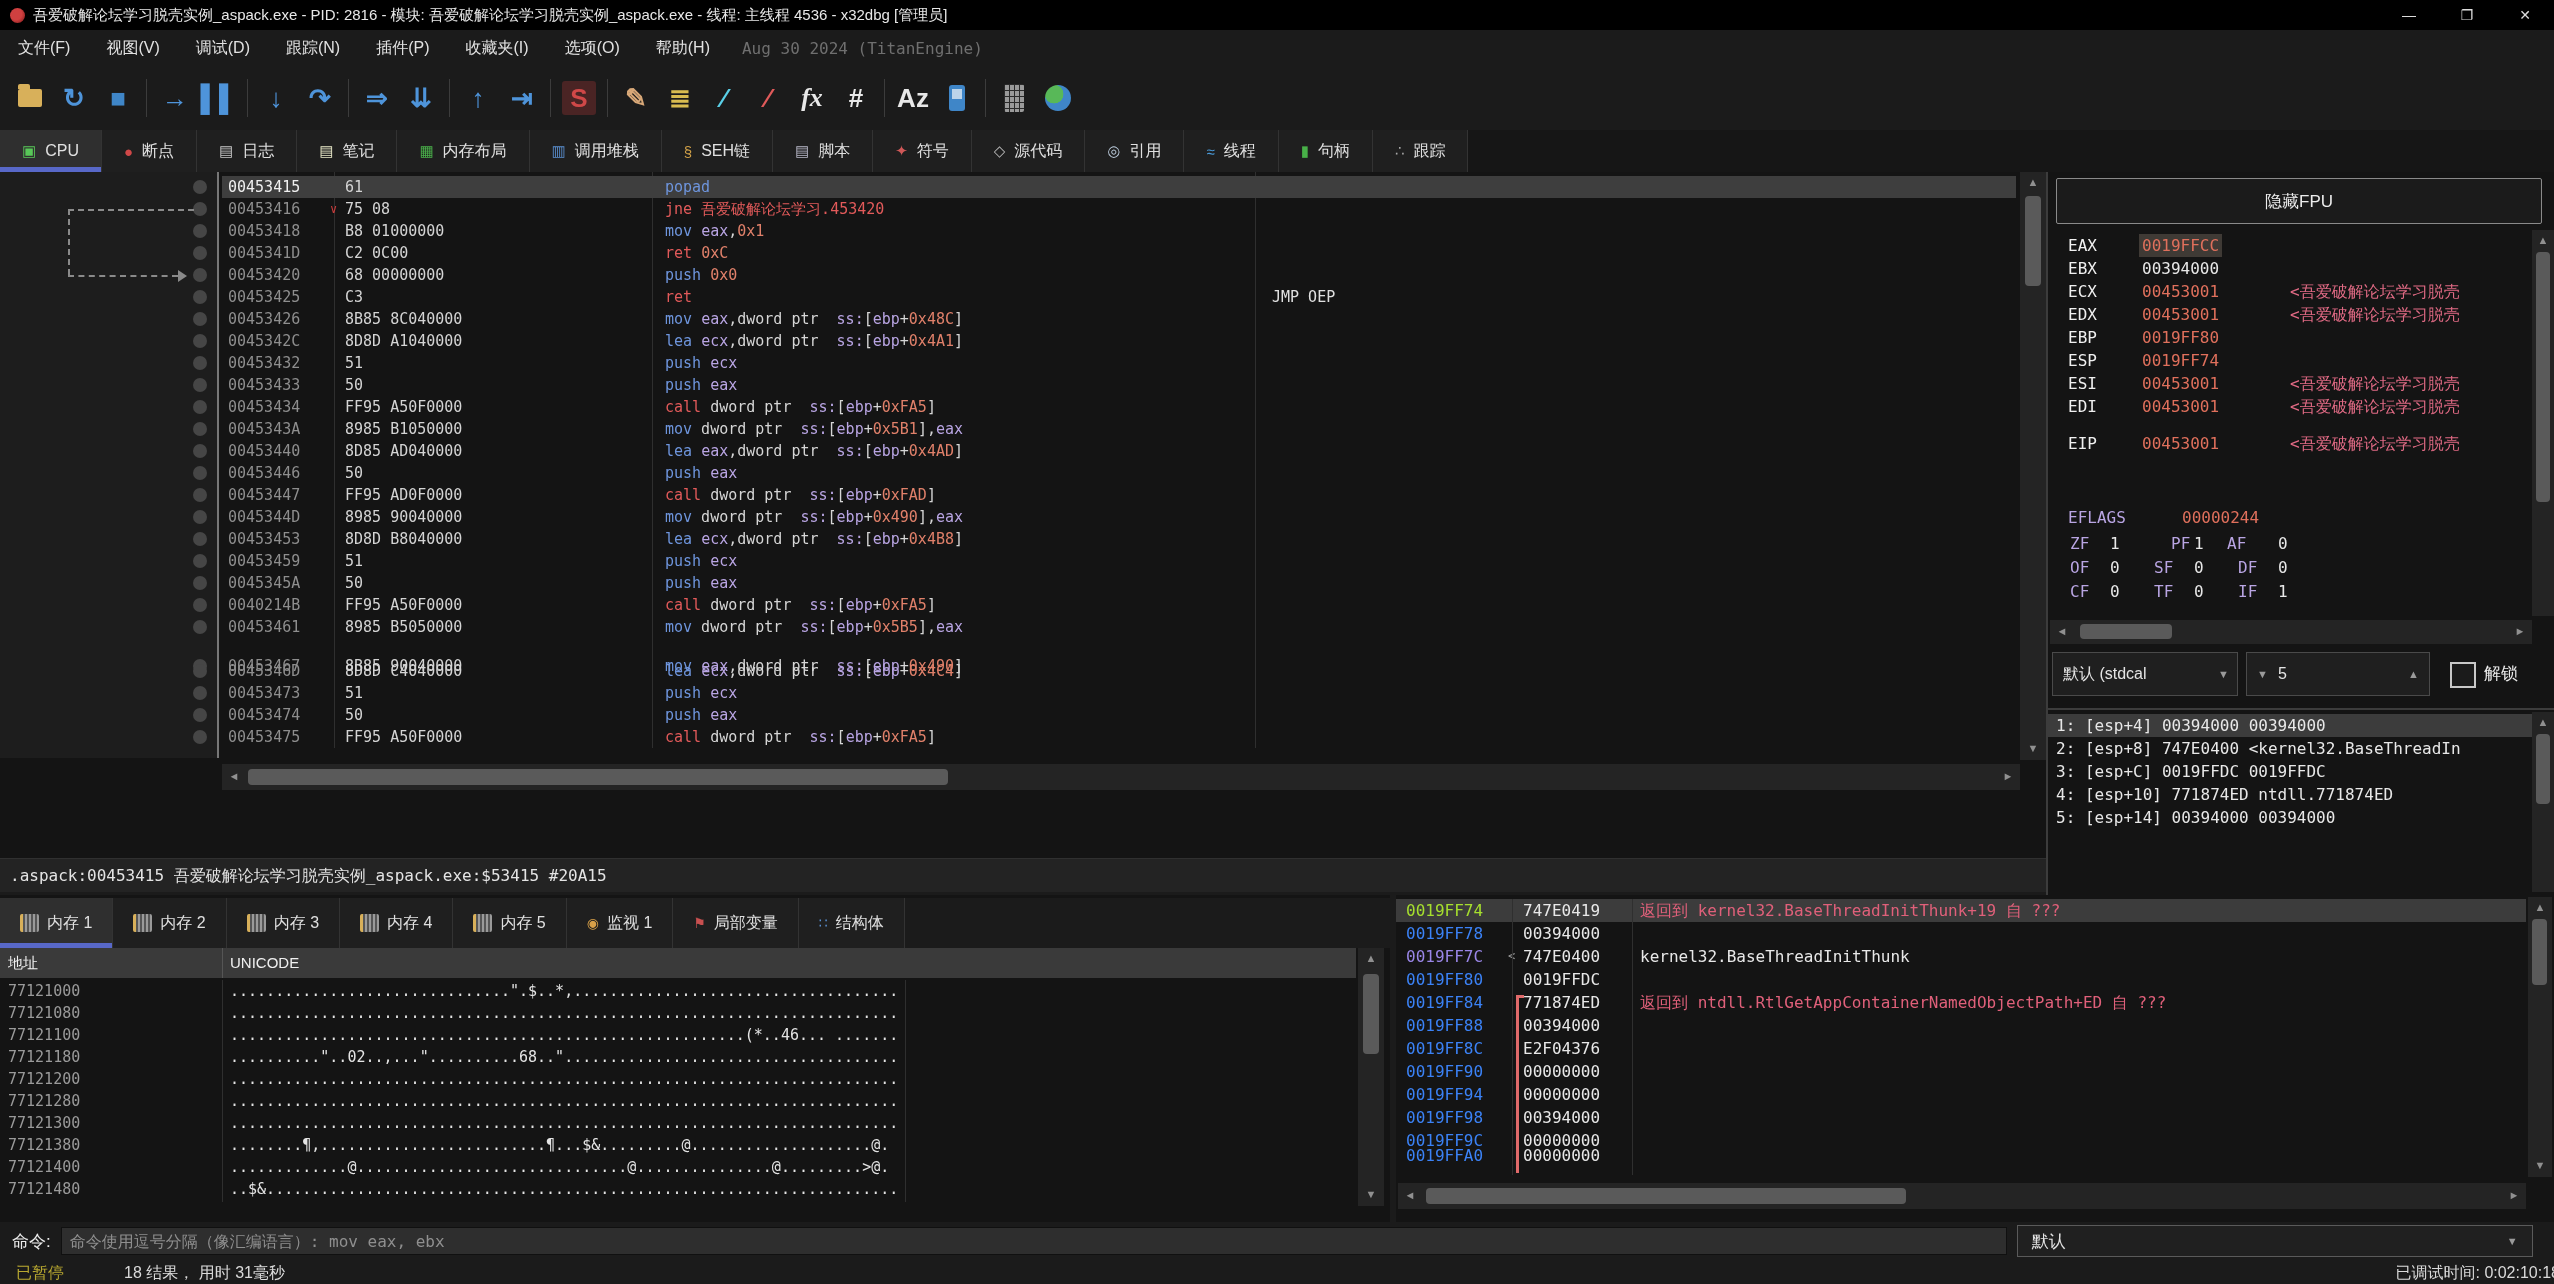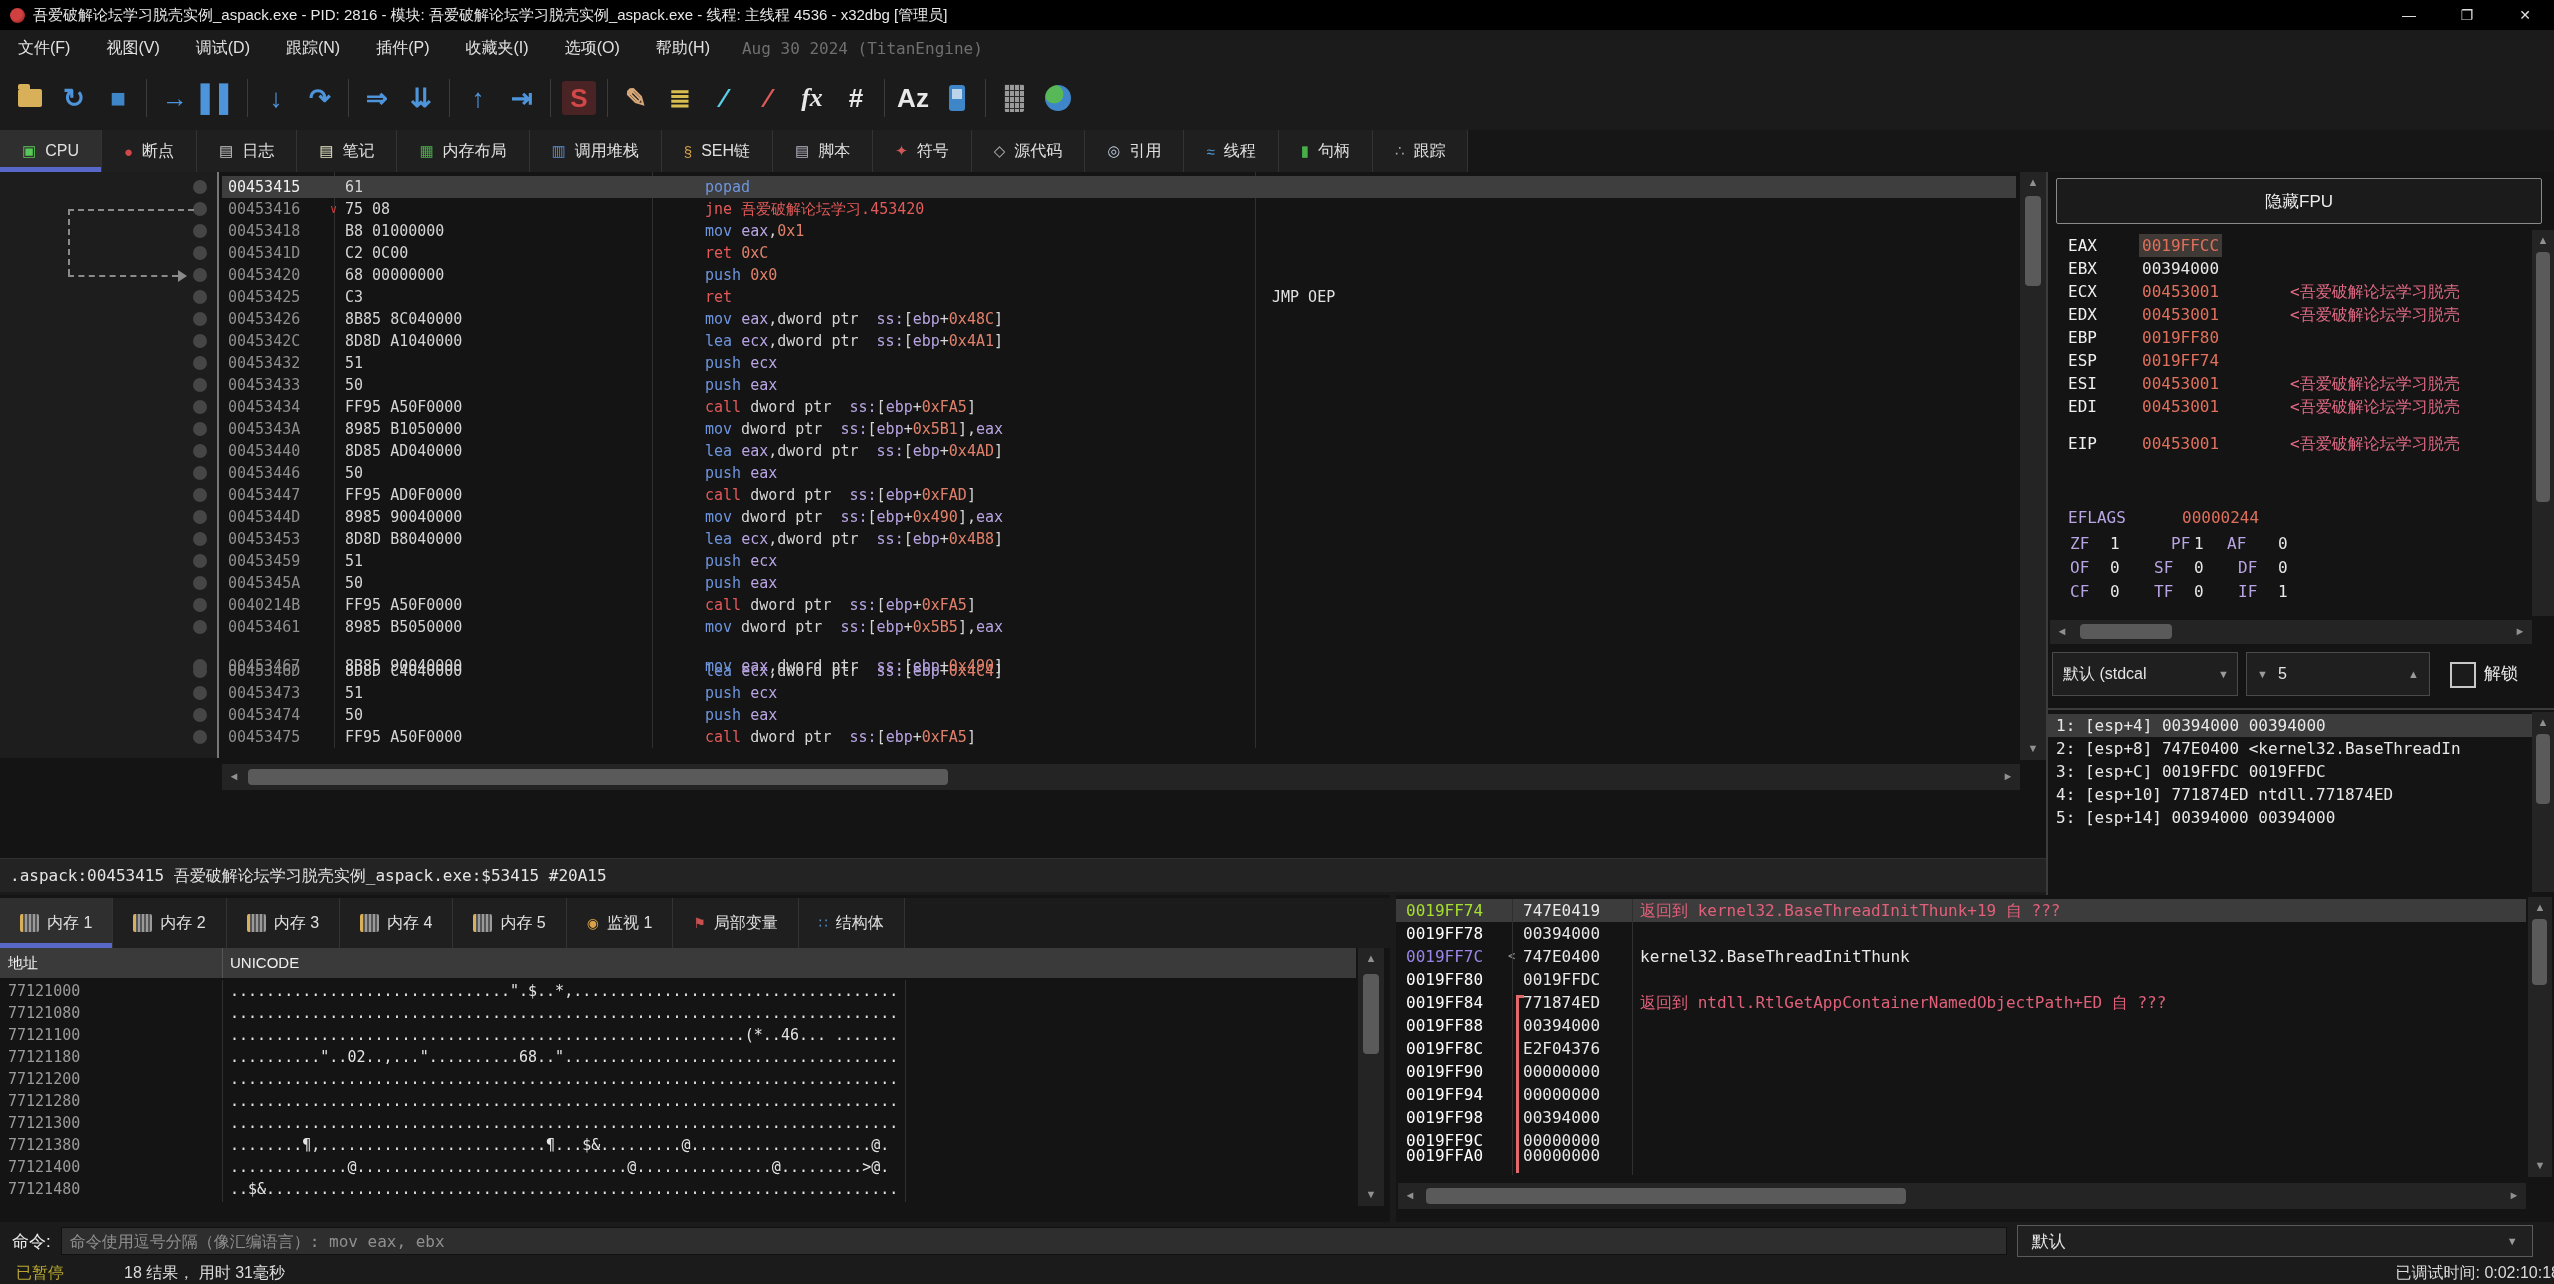--- a/index.html
+++ b/index.html
@@ -46,21 +46,21 @@
   #gutter{left:0;top:0;width:218px;height:586px;background:#1d1d1d;}
   .colsep{top:0;height:576px;width:1px;background:#2f2f2f;}
   #gutline{left:217px;top:0;width:2px;height:586px;background:#777;}
   #disasm-rows{left:0;top:4px;width:2016px;height:576px;}
   .drow{position:absolute;left:0;width:2016px;height:22px;font-size:15px;line-height:22px;}
   .dsel{position:absolute;left:222px;right:0;top:0;height:22px;background:#3e3e3e;}
   .bp-dot{position:absolute;left:193px;top:4px;width:14px;height:14px;border-radius:50%;background:#464646;}
   .daddr{position:absolute;left:228px;color:#8e8e8e;}
   .daddr.white{color:#f0f0f0;}
   .dbytes{position:absolute;left:345px;color:#d4d4d4;white-space:pre;}
-  .dinstr{position:absolute;left:665px;color:#d6d6d6;white-space:pre;margin-left:40px;}
+  .dinstr{position:absolute;left:665px;color:#d6d6d6;white-space:pre;}
   .dcmt{position:absolute;left:1272px;color:#e0e0e0;white-space:pre;}
   .jmark{position:absolute;left:330px;top:0;color:#c83c3c;font-size:12px;}
   .mn{color:#6e95dd}.br{color:#e25a5a}.reg{color:#b9a5e3}.num{color:#e0806a}.seg{color:#b9a5e3}
   
   .sb{background:#242424;}
   .sbthumb{position:absolute;background:#5a5a5a;border-radius:4px;}
   .sbarrow{position:absolute;color:#909090;font-size:11px;text-align:center;}
   
   #statusline{left:0;top:858px;width:2046px;height:34px;background:#232323;border-top:1px solid #303030;
               font-size:16px;line-height:34px;padding-left:10px;box-sizing:border-box;color:#e4e4e4;}
@@ -96,21 +96,21 @@
   .chip{width:16px;height:18px;background:#9a9a9a;border-radius:2px;margin-right:8px;
         background-image:linear-gradient(90deg,#555 2px,transparent 2px);background-size:4px 100%;border-left:3px solid #d8b05a;}
   #dumphdr{left:0;top:53px;width:1356px;height:30px;background:#3a3a3a;font-size:15px;line-height:30px;color:#f0f0f0;}
   .dumprow{position:absolute;left:0;width:1356px;height:22px;font-size:15px;line-height:22px;white-space:pre;overflow:hidden;}
   .dumpaddr{position:absolute;left:8px;color:#9a9a9a;}
   .dumptxt{position:absolute;left:230px;right:460px;color:#e4e4e4;overflow:hidden;}
   
   #stackpanel{left:1396px;top:895px;width:1158px;height:327px;background:#141414;}
   .srow{position:absolute;left:0;width:1130px;height:23px;font-size:16px;line-height:23px;white-space:pre;}
   .srow.sel{background:#3c3c3c;}
-  .saddr{position:absolute;left:10px;color:#ffffff;}
+  .saddr{position:absolute;left:10px;color:#3b82f6;}
   .saddr.green{color:#a6df2e;}
   .saddr.violet{color:#9a86e8;}
   .sval{position:absolute;left:127px;color:#e8e8e8;}
   .scmt{position:absolute;left:244px;}
   .scmt.ret{color:#e0607a;}
   .scmt.plain{color:#e8e8e8;text-align:center;}
   .smark{position:absolute;left:112px;color:#9a9a9a;font-size:12px;}
   
   #commandbar{left:0;top:1222px;width:2554px;height:38px;display:flex;align-items:center;background:#1b1b1b;}
   #cmd-label{font-size:17px;color:#ececec;margin:0 10px 0 12px;}

